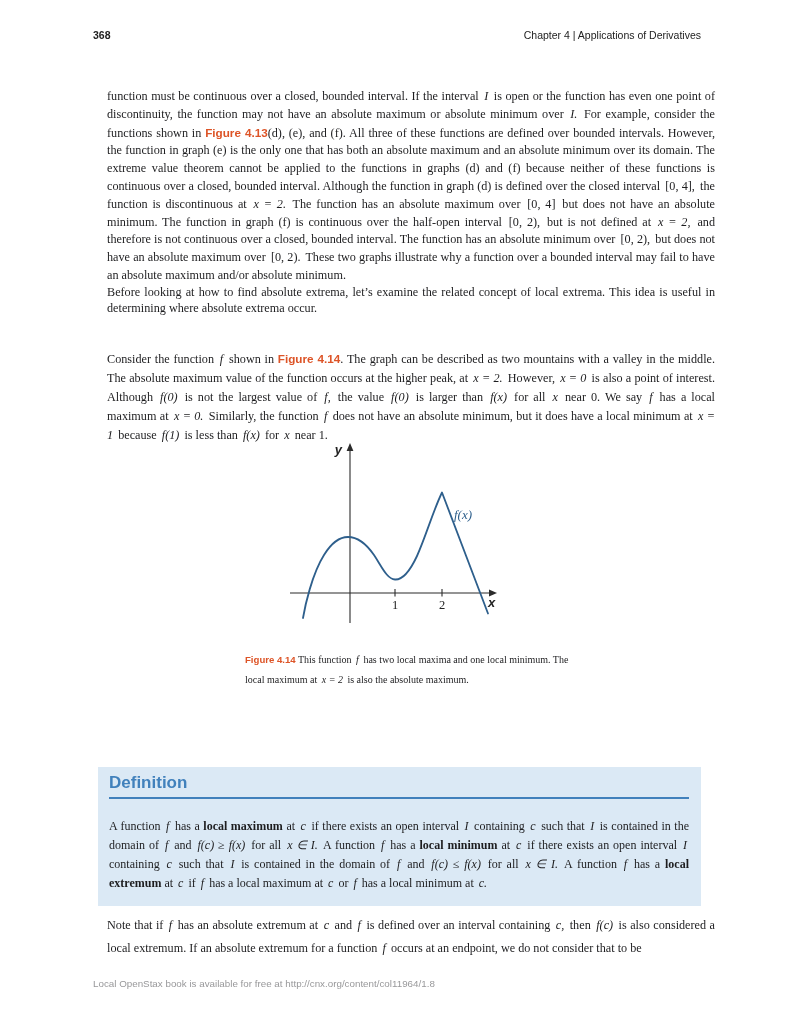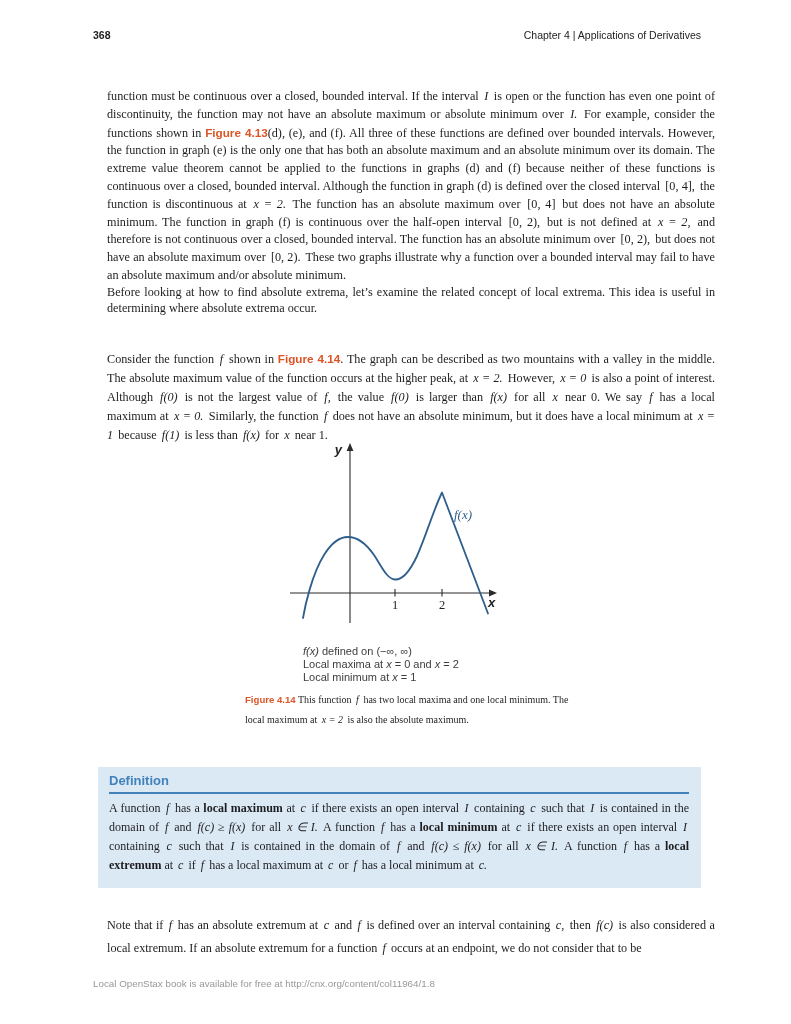--- a/index.html
+++ b/index.html
@@ -38,23 +38,23 @@
   }
   figcaption{
     margin-left:152px;margin-top:6px;width:344px;
     font-size:10px;line-height:20px;text-align:left;
   }
   .definition{
     position:absolute;top:767px;left:98px;width:603px;box-sizing:border-box;
     background:var(--definition-bg,#dbe9f5);padding:6px 12px 13px 11px;
   }
   .def-title{
-    font-family:"Liberation Sans",sans-serif;font-weight:bold;font-size:13px;
+    font-family:"Liberation Sans",sans-serif;font-weight:bold;font-size:17px;
     color:var(--accent-blue,#4181bc);padding-bottom:4px;
-    border-bottom:2px solid var(--accent-blue,#4181bc);margin-bottom:5px;
+    border-bottom:2px solid var(--accent-blue,#4181bc);margin-bottom:18px;
   }
   .def-body{margin:0;text-align:justify;font-size:12px;line-height:19px;}
   .p4{top:900px;line-height:22.5px;}
   footer{
     position:absolute;top:978px;left:93px;
     font-family:"Liberation Sans",sans-serif;font-size:9.8px;color:var(--footer-gray,#98989a);
   }
   
   .seg-n{}
   .seg-m{font-style:italic;padding:0 2px;}
@@ -92,25 +92,20 @@
       <polygon points="215,153 207,149.6 207,156.4" fill="#2b2b2b"></polygon>
       <line class="axis" x1="113" y1="149" x2="113" y2="156.5"></line>
       <line class="axis" x1="160" y1="149" x2="160" y2="156.5"></line>
       <text class="axis-label" x="60" y="14" text-anchor="end">y</text>
       <text class="axis-label" x="206" y="167">x</text>
       <text class="tick-label" x="113" y="169" text-anchor="middle">1</text>
       <text class="tick-label" x="160" y="169" text-anchor="middle">2</text>
       <path class="curve" d="M 21 178 C 23 166 30 134 42 115 C 50 102 58 97 66 97 C 74 97 83 102 92 115 C 100 127 105 139 113 139.5 C 121 140 128 131 135 116 C 144 96 151 71 160 52.5 L 206 173.5"></path>
       <text class="curve-label" x="172" y="79">f(x)</text>
     </svg>
-    <div class="annotations">
-      <div><span class="seg-i">f(x)</span><span class="seg-n"> defined on (−∞, ∞)</span></div>
-      <div><span class="seg-n">Local maxima at </span><span class="seg-i">x</span><span class="seg-n"> = 0 and </span><span class="seg-i">x</span><span class="seg-n"> = 2</span></div>
-      <div><span class="seg-n">Local minimum at </span><span class="seg-i">x</span><span class="seg-n"> = 1</span></div>
-    </div>
     <figcaption><span class="seg-ref">Figure 4.14</span><span class="seg-n">   This function </span><span class="seg-m">f</span><span class="seg-n"> has two local maxima and one local minimum. The local maximum at </span><span class="seg-m">x = 2</span><span class="seg-n"> is also the absolute maximum.</span></figcaption>
   </figure>
 
   <section class="definition">
     <div class="def-title">Definition</div>
     <p class="def-body"><span class="seg-n">A function </span><span class="seg-m">f</span><span class="seg-n"> has a </span><span class="seg-b">local maximum</span><span class="seg-n"> at </span><span class="seg-m">c</span><span class="seg-n"> if there exists an open interval </span><span class="seg-m">I</span><span class="seg-n"> containing </span><span class="seg-m">c</span><span class="seg-n"> such that </span><span class="seg-m">I</span><span class="seg-n"> is contained in the domain of </span><span class="seg-m">f</span><span class="seg-n"> and </span><span class="seg-m">f(c) ≥ f(x)</span><span class="seg-n"> for all </span><span class="seg-m">x ∈ I.</span><span class="seg-n"> A function </span><span class="seg-m">f</span><span class="seg-n"> has a </span><span class="seg-b">local minimum</span><span class="seg-n"> at </span><span class="seg-m">c</span><span class="seg-n"> if there exists an open interval </span><span class="seg-m">I</span><span class="seg-n"> containing </span><span class="seg-m">c</span><span class="seg-n"> such that </span><span class="seg-m">I</span><span class="seg-n"> is contained in the domain of </span><span class="seg-m">f</span><span class="seg-n"> and </span><span class="seg-m">f(c) ≤ f(x)</span><span class="seg-n"> for all </span><span class="seg-m">x ∈ I.</span><span class="seg-n"> A function </span><span class="seg-m">f</span><span class="seg-n"> has a </span><span class="seg-b">local extremum</span><span class="seg-n"> at </span><span class="seg-m">c</span><span class="seg-n"> if </span><span class="seg-m">f</span><span class="seg-n"> has a local maximum at </span><span class="seg-m">c</span><span class="seg-n"> or </span><span class="seg-m">f</span><span class="seg-n"> has a local minimum at </span><span class="seg-m">c.</span></p>
   </section>
 
   <p class="body p4"><span class="seg-n">Note that if </span><span class="seg-m">f</span><span class="seg-n"> has an absolute extremum at </span><span class="seg-m">c</span><span class="seg-n"> and </span><span class="seg-m">f</span><span class="seg-n"> is defined over an interval containing </span><span class="seg-m">c,</span><span class="seg-n"> then </span><span class="seg-m">f(c)</span><span class="seg-n"> is also considered a local extremum. If an absolute extremum for a function </span><span class="seg-m">f</span><span class="seg-n"> occurs at an endpoint, we do not consider that to be</span></p>
 

